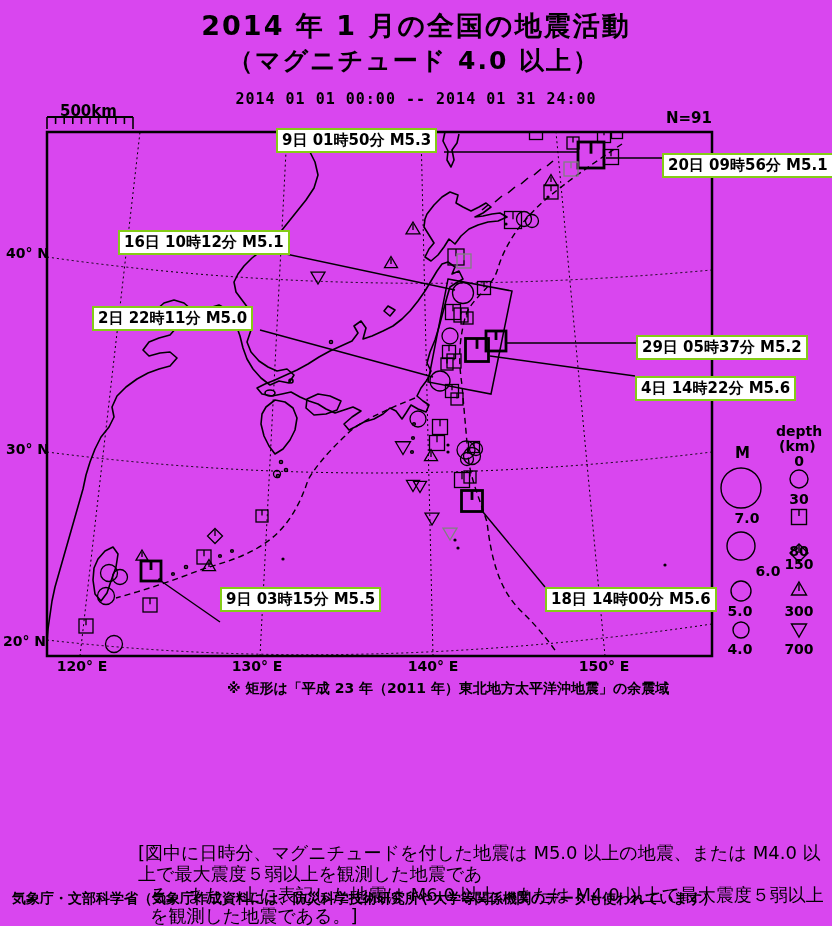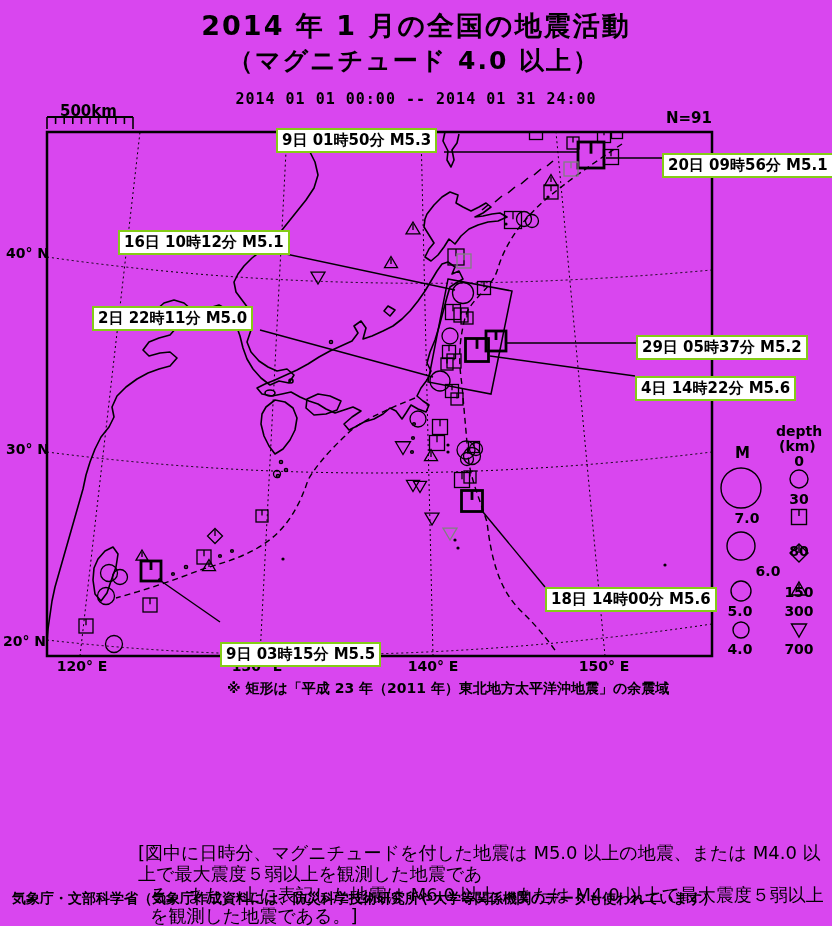--- a/index.html
+++ b/index.html
@@ -262,34 +262,34 @@
   <div class="abs axis" style="top:444px;left:735px;font-size:15px;">M</div>
   <div class="abs axis" style="top:423px;left:776px;">depth</div>
   <div class="abs axis" style="top:438px;left:779px;">(km)</div>
   <div class="abs axis lon" style="top:510px;left:740px;margin-left:7px;">7.0</div>
   <div class="abs axis lon" style="top:563px;left:740px;margin-left:28px;">6.0</div>
   <div class="abs axis lon" style="top:603px;left:740px;">5.0</div>
   <div class="abs axis lon" style="top:641px;left:740px;">4.0</div>
   <div class="abs axis lon" style="top:453px;left:799px;">0</div>
   <div class="abs axis lon" style="top:491px;left:799px;">30</div>
   <div class="abs axis lon" style="top:527px;left:799px;margin-top:16px;">80</div>
-  <div class="abs axis lon" style="top:584px;left:799px;text-align:right;">150</div>
+  <div class="abs axis lon" style="top:556px;left:799px;text-align:right;">150</div>
   <div class="abs axis lon" style="top:603px;left:799px;">300</div>
   <div class="abs axis lon" style="top:641px;left:799px;">700</div>
 
   <div class="abs map-note">※ 矩形は「平成 23 年（2011 年）東北地方太平洋沖地震」の余震域</div>
   <div class="abs disclaimer">
     <div>[図中に日時分、マグニチュードを付した地震は M5.0 以上の地震、または M4.0 以上で最大震度５弱以上を観測した地震であ</div>
     <div class="l2">る。また、上に表記した地震は M6.0 以上、または M4.0 以上で最大震度５弱以上を観測した地震である。]</div>
   </div>
   <div class="abs attribution">気象庁・文部科学省（気象庁作成資料には、防災科学技術研究所や大学等関係機関のデータも使われています）</div>
 
   <div id="callouts">
       <div class="callout" style="left: 276px; top: 128px;">9日 01時50分 M5.3</div>
       <div class="callout" style="left: 662px; top: 153px;">20日 09時56分 M5.1</div>
       <div class="callout" style="left: 118px; top: 230px;">16日 10時12分 M5.1</div>
       <div class="callout" style="left: 92px; top: 306px;">2日 22時11分 M5.0</div>
       <div class="callout" style="left: 636px; top: 335px;">29日 05時37分 M5.2</div>
       <div class="callout" style="left: 635px; top: 376px;">4日 14時22分 M5.6</div>
       <div class="callout" style="left: 545px; top: 587px;">18日 14時00分 M5.6</div>
-      <div class="callout" style="left: 220px; top: 642px;">9日 03時15分 M5.5</div>
+      <div class="callout" style="left: 220px; top: 587px;">9日 03時15分 M5.5</div>
     </div>
 </div>
 
 </body></html>

